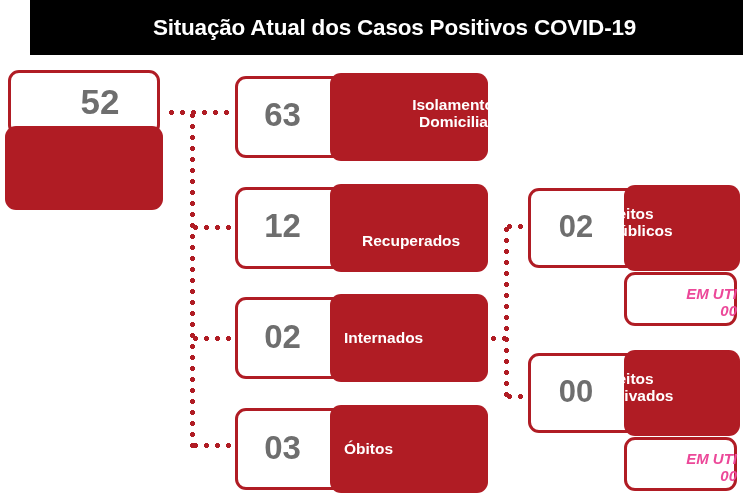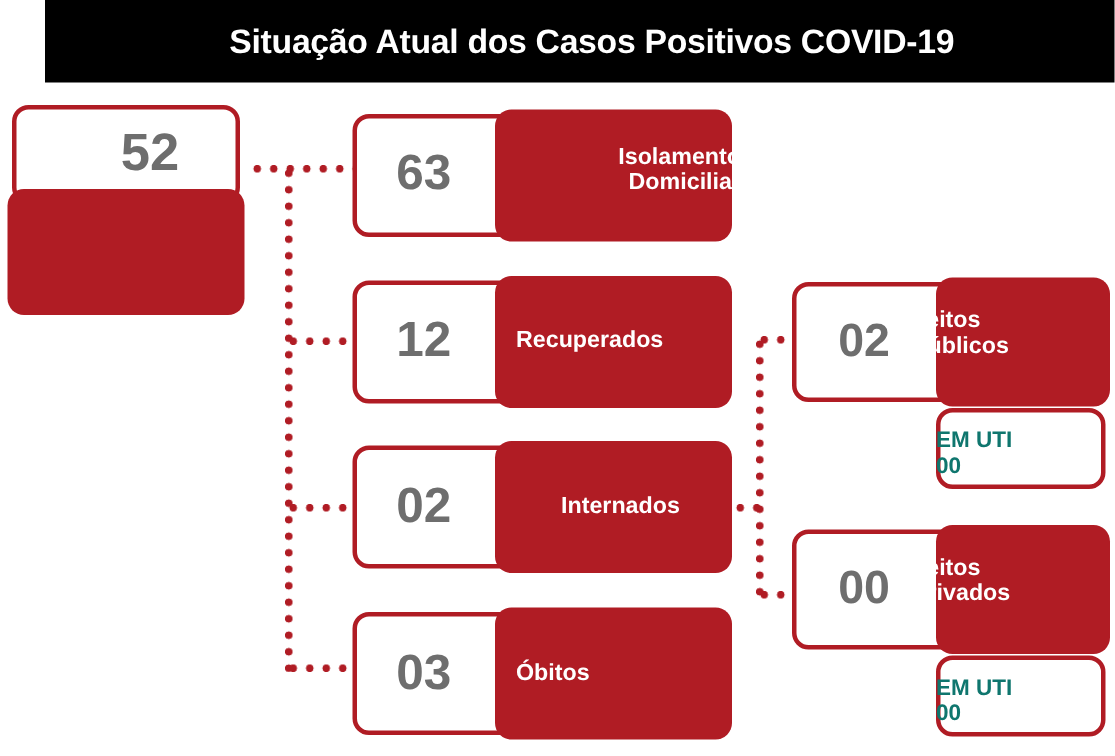--- a/index.html
+++ b/index.html
@@ -65,26 +65,27 @@
   .lab {
     position: absolute;
     color: #ffffff;
     font-weight: bold;
     z-index: 4;
     line-height: 1.12;
     white-space: pre-line;
   }
   .uti-text {
     position: absolute;
-    color: #0f766e;
+    color: #ec4899;
     font-weight: bold;
     z-index: 4;
-    text-align: left;
+    text-align: right;
     line-height: 1.14;
     white-space: pre-line;
+    font-style: italic;
   }
 
   
   #card-total-white { left: 8px;  top: 70px;  width: 152px; height: 66px; }
   #card-total-red {
     left: 5px; top: 126px; width: 158px; height: 84px;
     border-radius: 11px 11px 11px 11px;
   }
   #card-total-num  { left: 8px;  top: 84px;  width: 184px; font-size: 35px; }
   #card-total-lab  {
@@ -99,26 +100,26 @@
   .mid-lab   { left: 344px; width: 150px; font-size: 15.5px; }
 
   #mid1-white { top: 76px; }
   #mid1-red   { top: 73px; }
   #mid1-num   { top: 98px; }
   #mid1-lab   { top: 96px; text-align: right; }
 
   #mid2-white { top: 187px; }
   #mid2-red   { top: 184px; }
   #mid2-num   { top: 209px; }
-  #mid2-lab   { top: 218px; }
+  #mid2-lab   { top: 232px; margin-left: 18px; }
 
   #mid3-white { top: 297px; }
   #mid3-red   { top: 294px; }
   #mid3-num   { top: 320px; }
-  #mid3-lab   { top: 329px; margin-left: 30px; }
+  #mid3-lab   { top: 329px; }
 
   #mid4-white { top: 408px; }
   #mid4-red   { top: 405px; }
   #mid4-num   { top: 431px; }
   #mid4-lab   { top: 440px; }
 
   
   .rt-white { left: 528px; width: 155px; height: 80px; }
   .rt-red   { left: 624px; width: 116px; height: 86px; border-radius: 11px; }
   .rt-num   { left: 528px; width: 96px;  font-size: 31px; }

